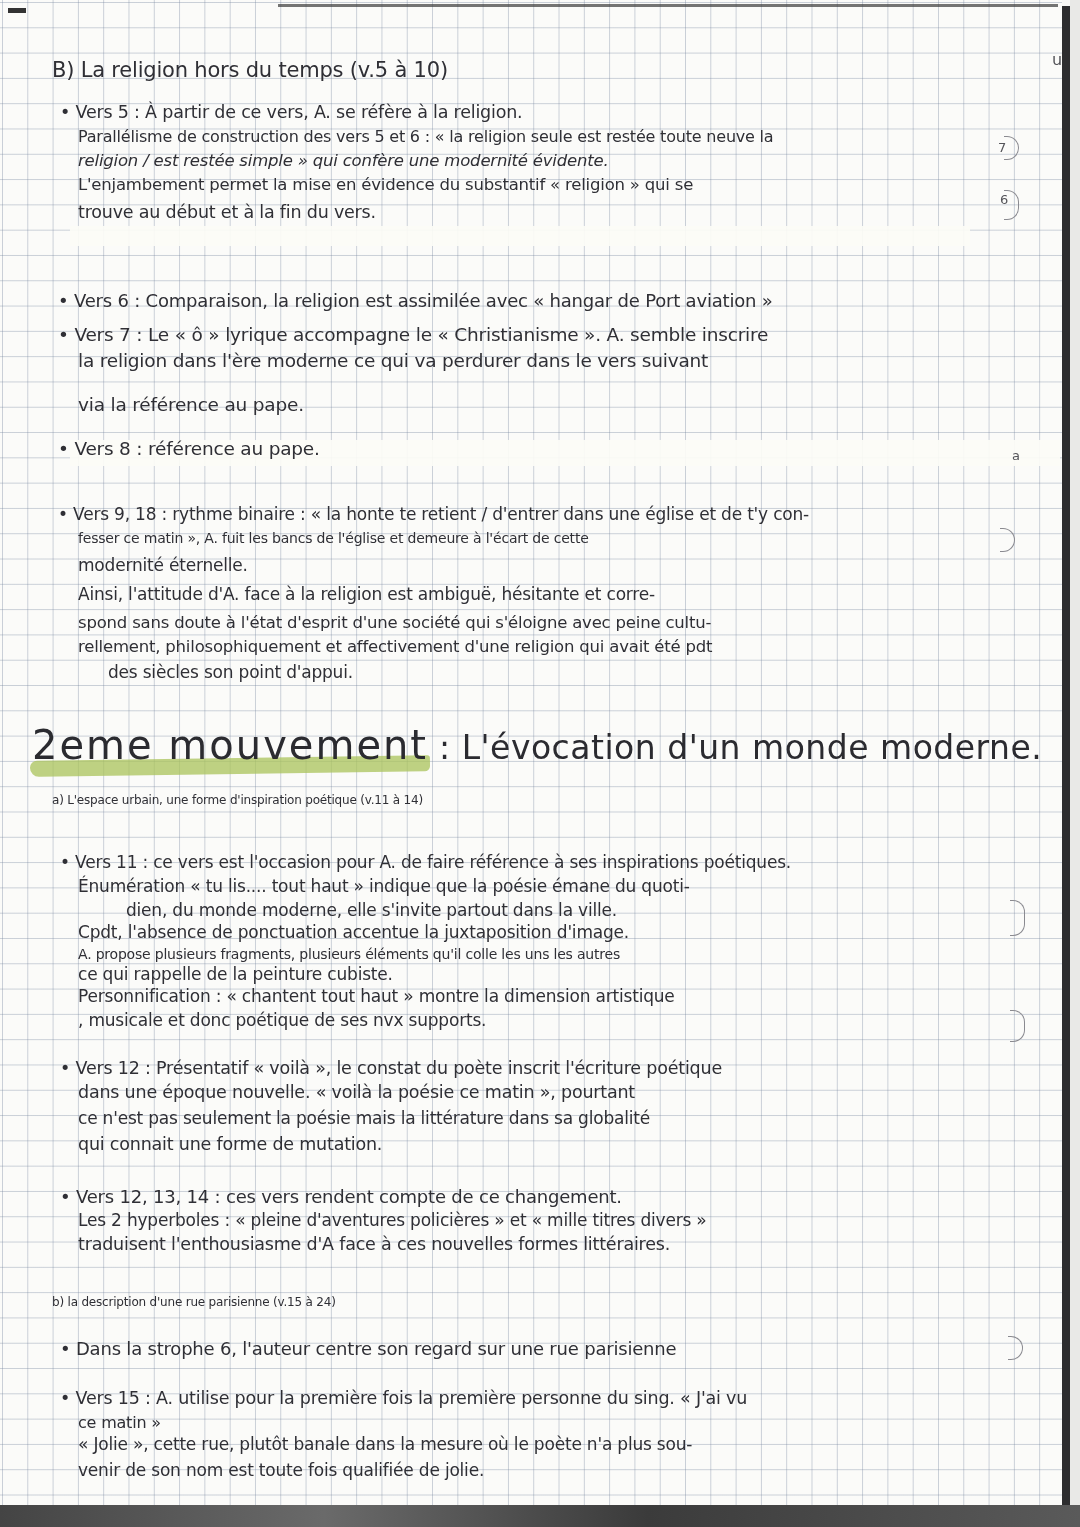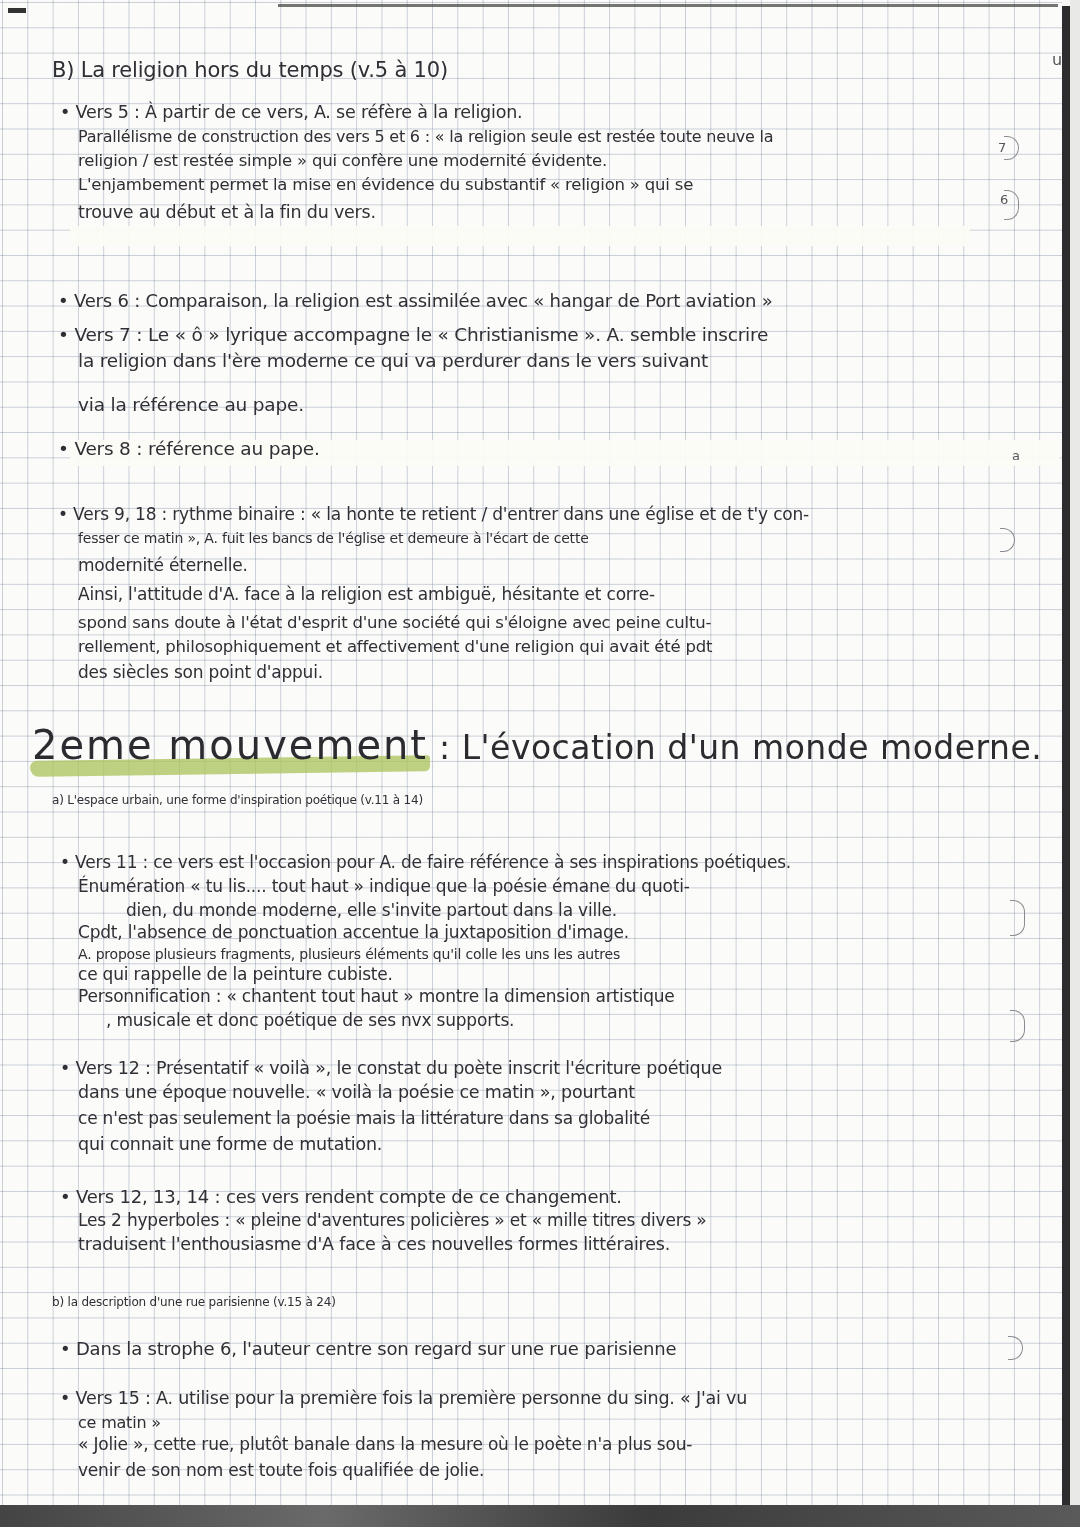--- a/index.html
+++ b/index.html
@@ -75,55 +75,55 @@
 <div class="right-strip"></div>
 <div class="bottom-shadow"></div>
 
 <div class="tape" style="left:70px;top:226px;width:900px;height:20px;"></div>
 <div class="tape" style="left:70px;top:440px;width:990px;height:26px;"></div>
 
 <div class="ink heading" style="left:52px;top:58px;">B) La religion hors du temps (v.5 à 10)</div>
 
 <div class="ink" style="left:60px;top:100px;">• Vers 5 : À partir de ce vers, A. se réfère à la religion.</div>
 <div class="ink" style="left:78px;top:124px;font-size:16px;">Parallélisme de construction des vers 5 et 6 : « la religion seule est restée toute neuve la</div>
-<div class="ink" style="left:78px;top:148px;font-size:16.5px;">religion / est restée simple » qui confère une modernité évidente.</div>
+<div class="ink" style="left:78px;top:148px;font-size:16.5px;font-style:italic;">religion / est restée simple » qui confère une modernité évidente.</div>
 <div class="ink" style="left:78px;top:172px;font-size:16.5px;">L'enjambement permet la mise en évidence du substantif « religion » qui se</div>
 <div class="ink" style="left:78px;top:200px;">trouve au début et à la fin du vers.</div>
 
 <div class="ink" style="left:58px;top:288px;font-size:18px;">• Vers 6 : Comparaison, la religion est assimilée avec « hangar de Port aviation »</div>
 
 <div class="ink" style="left:58px;top:322px;font-size:18.5px;">• Vers 7 : Le « ô » lyrique accompagne le « Christianisme ». A. semble inscrire</div>
 <div class="ink" style="left:78px;top:348px;font-size:18.5px;">la religion dans l'ère moderne ce qui va perdurer dans le vers suivant</div>
 <div class="ink" style="left:78px;top:392px;font-size:18.5px;">via la référence au pape.</div>
 
 <div class="ink" style="left:58px;top:436px;font-size:18.5px;">• Vers 8 : référence au pape.</div>
 
 <div class="ink" style="left:58px;top:502px;font-size:17px;">• Vers 9, 18 : rythme binaire : « la honte te retient / d'entrer dans une église et de t'y con-</div>
 <div class="ink" style="left:78px;top:526px;font-size:14px;">fesser ce matin », A. fuit les bancs de l'église et demeure à l'écart de cette</div>
 <div class="ink" style="left:78px;top:553px;font-size:17px;">modernité éternelle.</div>
 <div class="ink" style="left:78px;top:582px;font-size:17px;">Ainsi, l'attitude d'A. face à la religion est ambiguë, hésitante et corre-</div>
 <div class="ink" style="left:78px;top:610px;font-size:16.5px;">spond sans doute à l'état d'esprit d'une société qui s'éloigne avec peine cultu-</div>
 <div class="ink" style="left:78px;top:634px;font-size:16.5px;">rellement, philosophiquement et affectivement d'une religion qui avait été pdt</div>
-<div class="ink" style="left:78px;top:660px;font-size:17px;">des siècles son point d'appui.</div>
+<div class="ink" style="left:78px;top:660px;font-size:17px;padding-left:30px;">des siècles son point d'appui.</div>
 
 <div class="highlighter"></div>
 <div class="big-title">
   <span class="strong">2eme mouvement</span><span> : </span><span>L'évocation d'un monde moderne.</span>
 </div>
 
 <div class="ink subheading" style="left:52px;top:788px;">a) L'espace urbain, une forme d'inspiration poétique (v.11 à 14)</div>
 
 <div class="ink" style="left:60px;top:850px;font-size:17px;">• Vers 11 : ce vers est l'occasion pour A. de faire référence à ses inspirations poétiques.</div>
 <div class="ink" style="left:78px;top:874px;font-size:17px;">Énumération « tu lis.... tout haut » indique que la poésie émane du quoti-</div>
 <div class="ink" style="left:78px;top:898px;font-size:17px;padding-left:48px;">dien, du monde moderne, elle s'invite partout dans la ville.</div>
 <div class="ink" style="left:78px;top:920px;font-size:17px;">Cpdt, l'absence de ponctuation accentue la juxtaposition d'image.</div>
 <div class="ink" style="left:78px;top:942px;font-size:14px;">A. propose plusieurs fragments, plusieurs éléments qu'il colle les uns les autres</div>
 <div class="ink" style="left:78px;top:962px;font-size:17px;">ce qui rappelle de la peinture cubiste.</div>
 <div class="ink" style="left:78px;top:984px;font-size:17px;">Personnification : « chantent tout haut » montre la dimension artistique</div>
-<div class="ink" style="left:78px;top:1008px;font-size:17px;padding-left:28px;">, musicale et donc poétique de ses nvx supports.</div>
+<div class="ink" style="left:78px;top:1008px;font-size:17px;">, musicale et donc poétique de ses nvx supports.</div>
 
 <div class="ink" style="left:60px;top:1056px;font-size:17.5px;">• Vers 12 : Présentatif « voilà », le constat du poète inscrit l'écriture poétique</div>
 <div class="ink" style="left:78px;top:1080px;font-size:17.5px;">dans une époque nouvelle. « voilà la poésie ce matin », pourtant</div>
 <div class="ink" style="left:78px;top:1106px;font-size:17px;">ce n'est pas seulement la poésie mais la littérature dans sa globalité</div>
 <div class="ink" style="left:78px;top:1132px;font-size:17.5px;">qui connait une forme de mutation.</div>
 
 <div class="ink" style="left:60px;top:1184px;font-size:18px;">• Vers 12, 13, 14 : ces vers rendent compte de ce changement.</div>
 <div class="ink" style="left:78px;top:1208px;font-size:17px;">Les 2 hyperboles : « pleine d'aventures policières » et « mille titres divers »</div>
 <div class="ink" style="left:78px;top:1232px;font-size:17.5px;">traduisent l'enthousiasme d'A face à ces nouvelles formes littéraires.</div>
 

